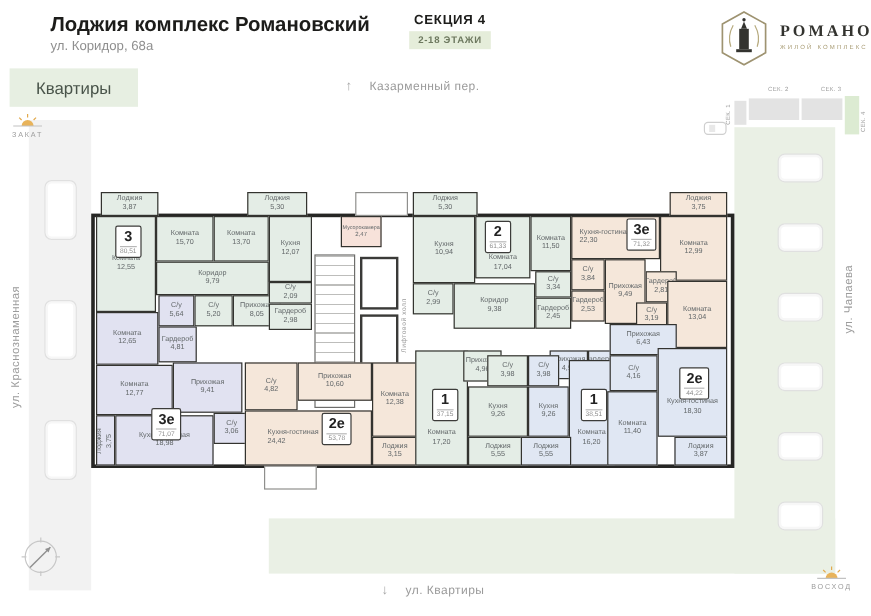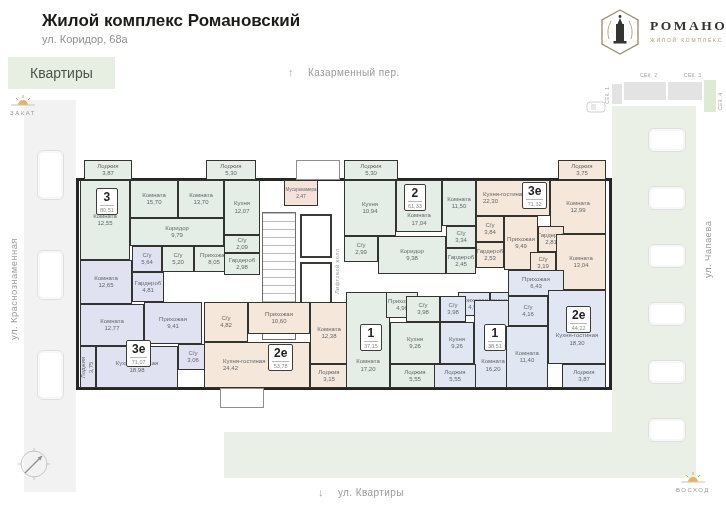--- a/index.html
+++ b/index.html
@@ -103,23 +103,27 @@
   <svg class="abs" style="left:14px;top:444px;" width="40" height="40" viewBox="0 0 40 40">
     <circle cx="20" cy="20" r="13" fill="none" stroke="#c7c7c7" stroke-width="1"></circle>
     <line x1="11" y1="29" x2="28" y2="12" stroke="#8f8f8f" stroke-width="1.2"></line>
     <polygon points="28,12 23.5,13.5 26.5,16.5" fill="#8f8f8f"></polygon>
     <line x1="20" y1="4" x2="20" y2="8" stroke="#c7c7c7" stroke-width="1"></line>
     <line x1="20" y1="32" x2="20" y2="36" stroke="#c7c7c7" stroke-width="1"></line>
     <line x1="4" y1="20" x2="8" y2="20" stroke="#c7c7c7" stroke-width="1"></line>
     <line x1="32" y1="20" x2="36" y2="20" stroke="#c7c7c7" stroke-width="1"></line>
   </svg>
 
-  <div class="abs title" style="left:42px;top:11px;">Жилой комплекс Романовский</div>
+  <div class="abs title" style="left:42px;top:11px;">Лоджия комплекс Романовский</div>
   <div class="abs addr" style="left:42px;top:33px;">ул. Коридор, 68а</div>
 
+  <div class="abs secwrap" style="left:325px;top:11px;width:100px;">
+    <div class="seclab">СЕКЦИЯ 4</div>
+    <span class="floorbadge">2-18 ЭТАЖИ</span>
+  </div>
 
   <button class="abs aptbtn" style="left:8px;top:57px;">Квартиры</button>
 
   <div class="abs logo" style="left:598px;top:8px;">
     <svg width="44" height="48" viewBox="0 0 44 48">
       <polygon points="22,2 40,12 40,36 22,46 4,36 4,12" fill="none" stroke="#9e9371" stroke-width="1.4"></polygon>
       <path d="M11,31 Q8,22 13,13" fill="none" stroke="#b7ab7f" stroke-width="1"></path>
       <path d="M33,31 Q36,22 31,13" fill="none" stroke="#b7ab7f" stroke-width="1"></path>
       <circle cx="22" cy="8.5" r="1.4" fill="#33332f"></circle>
       <polygon points="22,10 19.5,16 24.5,16" fill="#33332f"></polygon>

